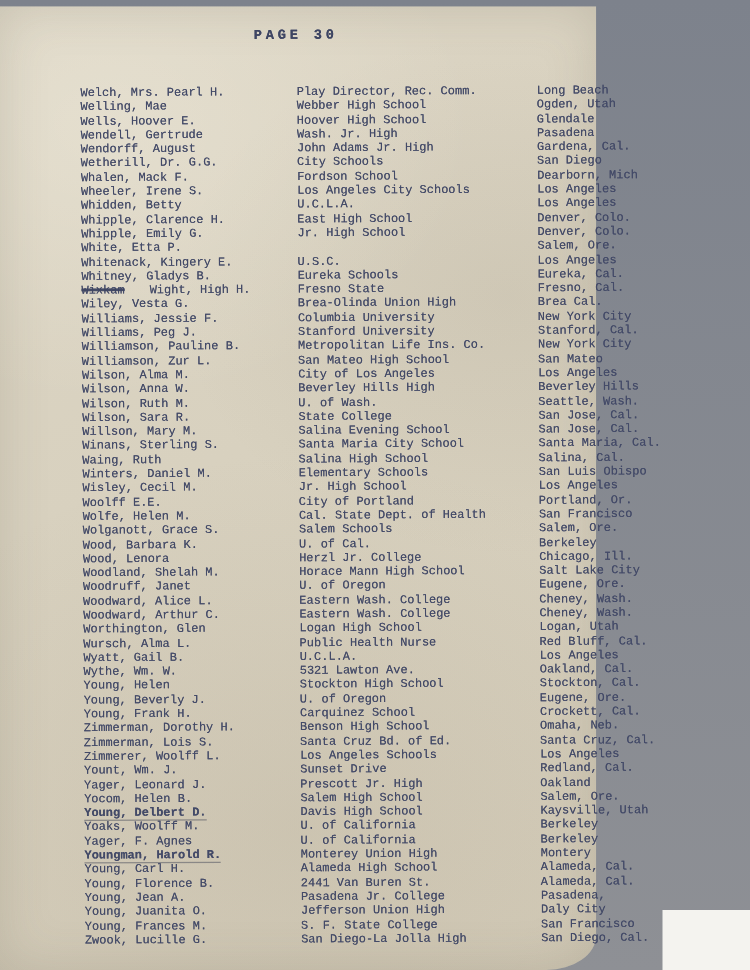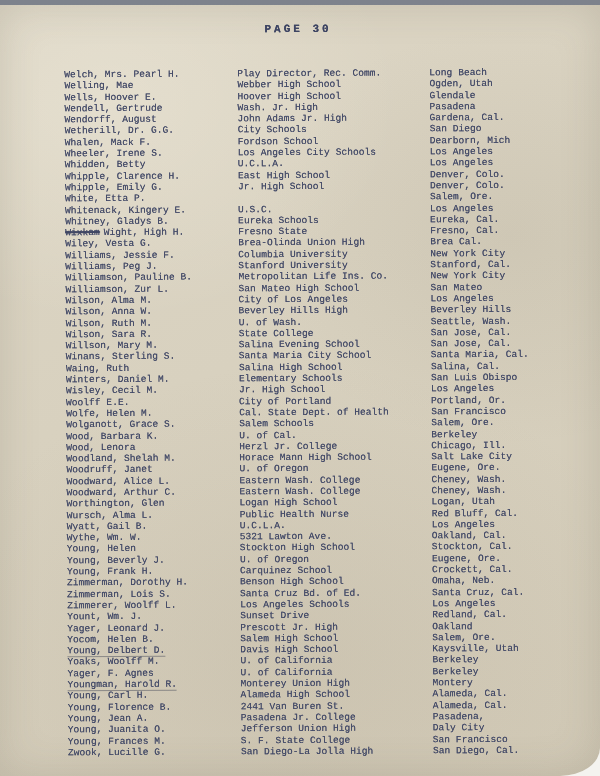--- a/index.html
+++ b/index.html
@@ -21,21 +21,21 @@
     right: 0;
     bottom: 0;
     width: 70px;
     height: 48px;
     background: #f4f3ef;
   }
   .paper {
     position: absolute;
     left: 0;
     top: 5px;
-    width: 600px;
+    width: 477px;
     height: 771px;
     background:
       radial-gradient(ellipse 420px 320px at 18% 12%, rgba(255,252,240,0.25), rgba(0,0,0,0) 70%),
       radial-gradient(ellipse 380px 300px at 85% 30%, rgba(120,110,90,0.10), rgba(0,0,0,0) 70%),
       radial-gradient(ellipse 500px 400px at 50% 85%, rgba(130,118,95,0.10), rgba(0,0,0,0) 75%),
       linear-gradient(160deg, #ddd6c5 0%, #d8d1bf 45%, #d2cab7 100%);
     box-shadow: inset 0 0 40px rgba(90,82,64,0.18);
     border-bottom-right-radius: 40px 28px;
   }
   .content {
@@ -71,24 +71,25 @@
     white-space: nowrap;
     text-shadow: 0 0 0.35px rgba(62,69,99,0.8);
   }
   .c { display: inline-block; overflow: visible; }
   .c1 { width: 173px; flex: 0 0 173px; }
   .c2 { width: 192px; flex: 0 0 192px; }
   .c3 { flex: 1 1 auto; }
   .c1 s {
     text-decoration-thickness: 2px;
     text-decoration-color: rgba(62,69,99,0.85);
-    margin-right: 4px;
+    margin-right: 20px;
   }
   .row.marked .c1 .nm {
     border-bottom: 1.3px solid rgba(92,94,104,0.6);
+    font-weight: bold;
   }
 </style>
 </head>
 <body>
 
 <div class="scan-backdrop"></div>
 <div class="corner-white"></div>
 
 <div class="paper">
   <div class="content">

